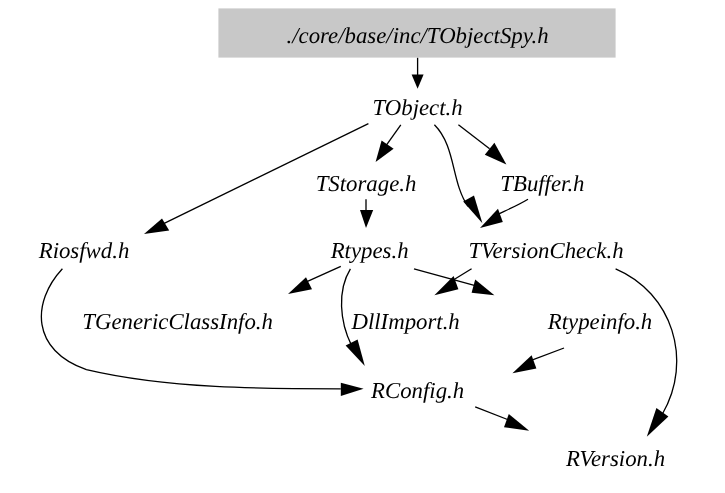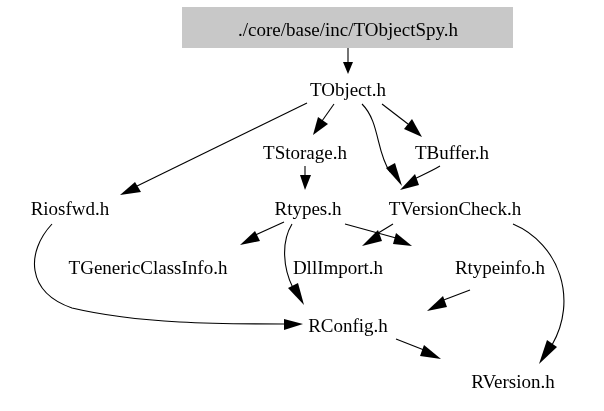--- a/index.html
+++ b/index.html
@@ -7,20 +7,21 @@
     padding: 0;
     background: #ffffff;
   }
   #graph-root {
     position: relative;
     width: 604px;
     height: 411px;
     background: #ffffff;
     overflow: hidden;
     font-family: "Liberation Serif", "DejaVu Serif", serif;
+    font-style: italic;
   }
   #graph-svg {
     position: absolute;
     left: 0;
     top: 0;
     width: 604px;
     height: 411px;
     display: block;
   }
   .node-label {

